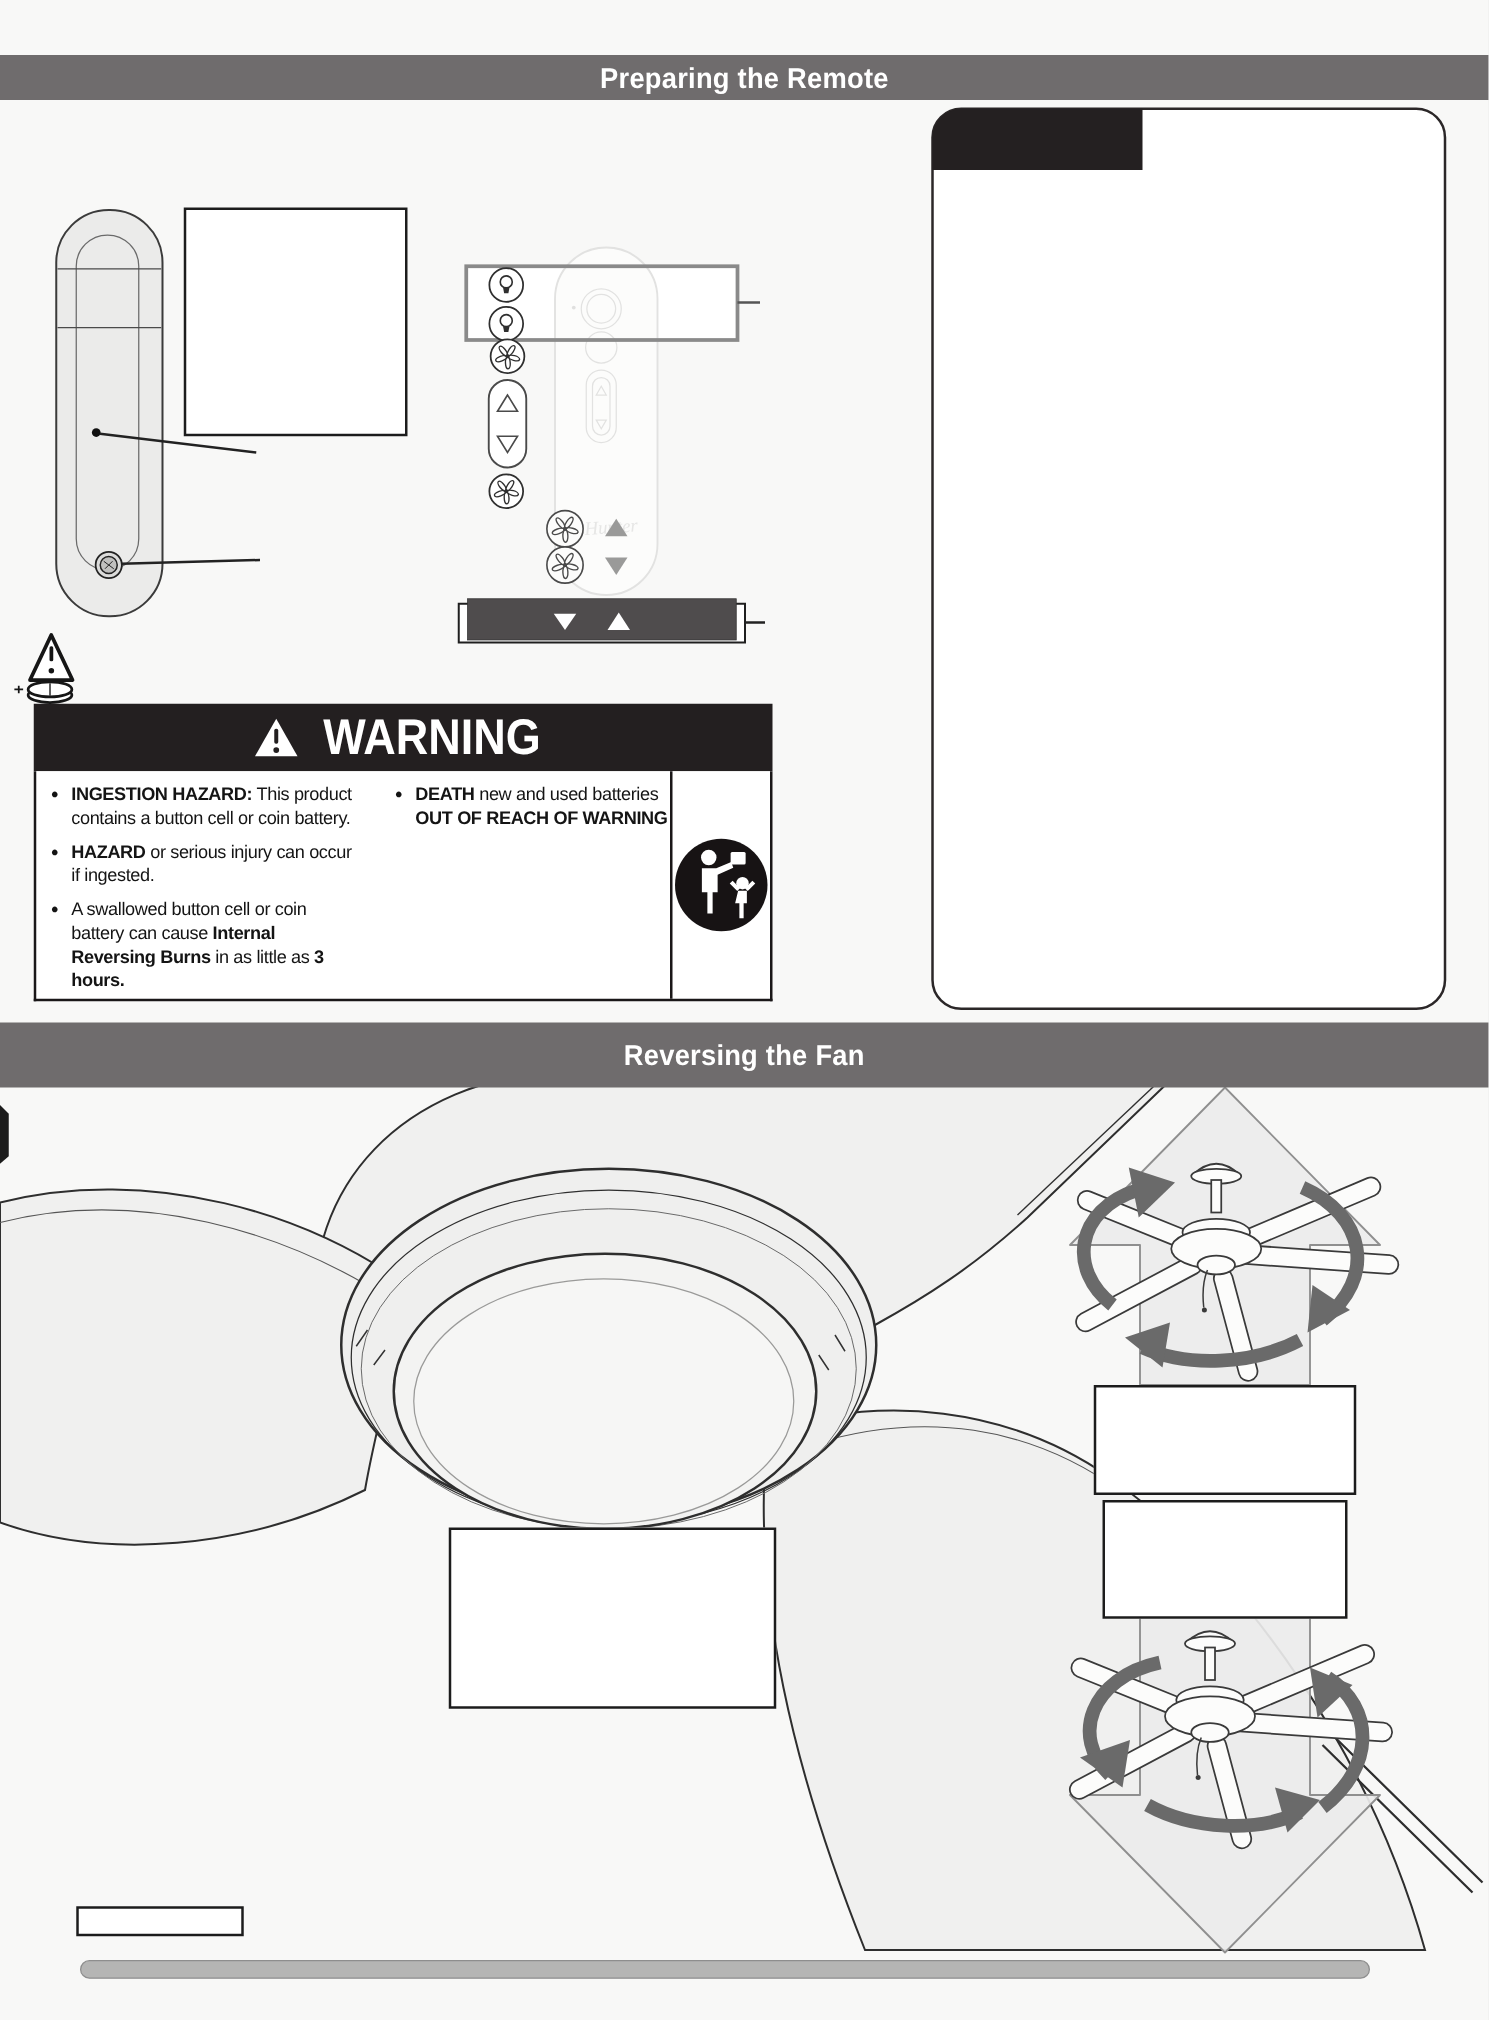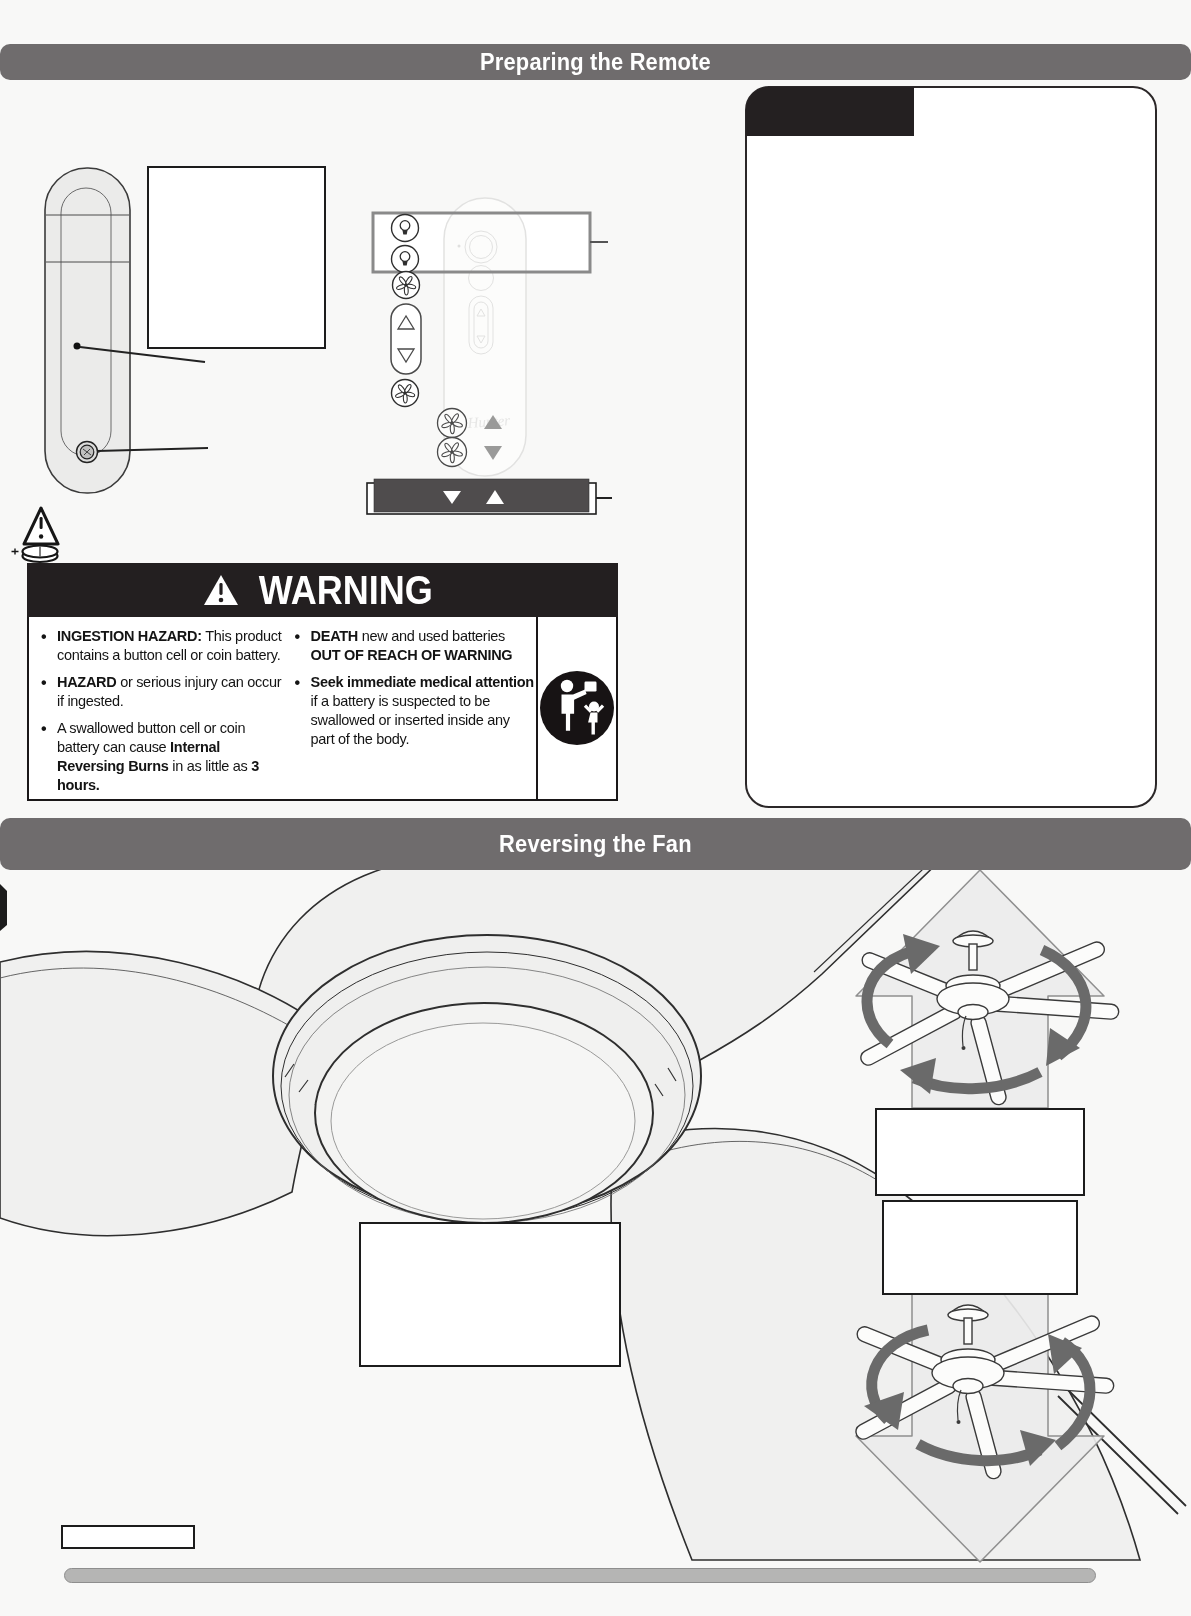--- a/index.html
+++ b/index.html
@@ -1,39 +1,39 @@
 <!DOCTYPE html>
 <html><head>
 <meta charset="utf-8">
 <style>
   html,body{margin:0;padding:0;background:#e9e9e9;}
   .page{position:relative;width:1191px;height:1616px;background:#f8f8f7;overflow:hidden;
         font-family:"Liberation Sans","DejaVu Sans",sans-serif;}
   .abs{position:absolute;}
   .section-bar{left:0;width:1191px;background:#6f6c6d;color:#fff;display:flex;
-               align-items:center;justify-content:center;border-radius:10px;}
+               align-items:center;justify-content:center;}
   .section-bar span{font-weight:700;font-size:23px;letter-spacing:.2px;display:inline-block;
                     transform:scaleX(.95);}
   .linework{left:0;top:0;width:1191px;height:1616px;pointer-events:none;}
   .callout-box{background:#ffffff;border:2px solid #1c1c1c;box-sizing:border-box;}
   .panel{left:745px;top:86px;width:412px;height:722px;background:#fff;border:2px solid #2b2728;
          border-radius:24px;box-sizing:border-box;}
   .panel-header{left:-1px;top:-1px;width:168px;height:49px;background:#242021;
                 border-top-left-radius:23px;}
   .warnbox{left:27px;top:563px;width:591px;}
   .warn-header{height:54px;background:#231f20;display:flex;align-items:center;
                justify-content:center;gap:10px;}
   .warn-header .wtitle{color:#fff;font-weight:800;font-size:40px;letter-spacing:0;
                display:inline-block;transform:scaleX(.9);}
   .warn-body{display:flex;background:#fff;border:2px solid #1a1718;border-top:none;
              box-sizing:border-box;height:184px;}
   .wcol{font-size:14.5px;line-height:19px;letter-spacing:-.3px;color:#141414;}
   .wcol.left{width:305px;padding:10px 2px 0 12px;box-sizing:border-box;}
   .wcol.right{width:296px;padding:10px 2px 0 8px;box-sizing:border-box;}
-  .wbullet{display:flex;margin-bottom:8px;}
+  .wbullet{display:flex;margin-bottom:8px;justify-content:flex-end;}
   .wbullet::before{content:"\2022";font-weight:700;width:16px;flex:0 0 16px;font-size:16px;}
   .wdivider{width:0;border-left:2px solid #1a1718;}
   .wicon-cell{flex:1;display:flex;align-items:center;justify-content:center;}
   .footer-bar{left:64px;top:1568px;width:1032px;height:15px;background:#b5b5b4;
               border:1px solid #8e8e8e;border-radius:8px;box-sizing:border-box;}
   b{font-weight:700;}
 </style>
 </head>
 <body>
 
@@ -269,23 +269,20 @@
         </div>
         <div class="wbullet">
           <div><span>A swallowed button cell or coin battery can cause </span><b>Internal Reversing Burns</b><span> in as little as </span><b>3 hours.</b></div>
         </div>
       </div>
       <div class="wcol right">
         <div class="wbullet">
           <div><b>DEATH</b><span> new and used batteries</span><br>
                <b>OUT OF REACH OF WARNING</b></div>
         </div>
-        <div class="wbullet">
-          <div><b>Seek immediate medical attention</b><span> if a battery is suspected to be swallowed or inserted inside any part of the body.</span></div>
-        </div>
       </div>
       <div class="wdivider"></div>
       <div class="wicon-cell">
         <svg width="78" height="78" viewBox="0 0 78 78">
           <circle cx="39" cy="39" r="37" fill="#171314"></circle>
           <g fill="#fff">
             <circle cx="29" cy="17" r="6.2"></circle>
             <path d="M 23.5,25.5 h 11.5 l 12,-5 1.6,4.6 -12.5,5.6 v 14 h -4 v 17 h -4.2 v -17 h -4.4 z"></path>
             <rect x="46.5" y="12.5" width="12" height="10" rx="1.2"></rect>
             <circle cx="56" cy="37.5" r="5"></circle>

